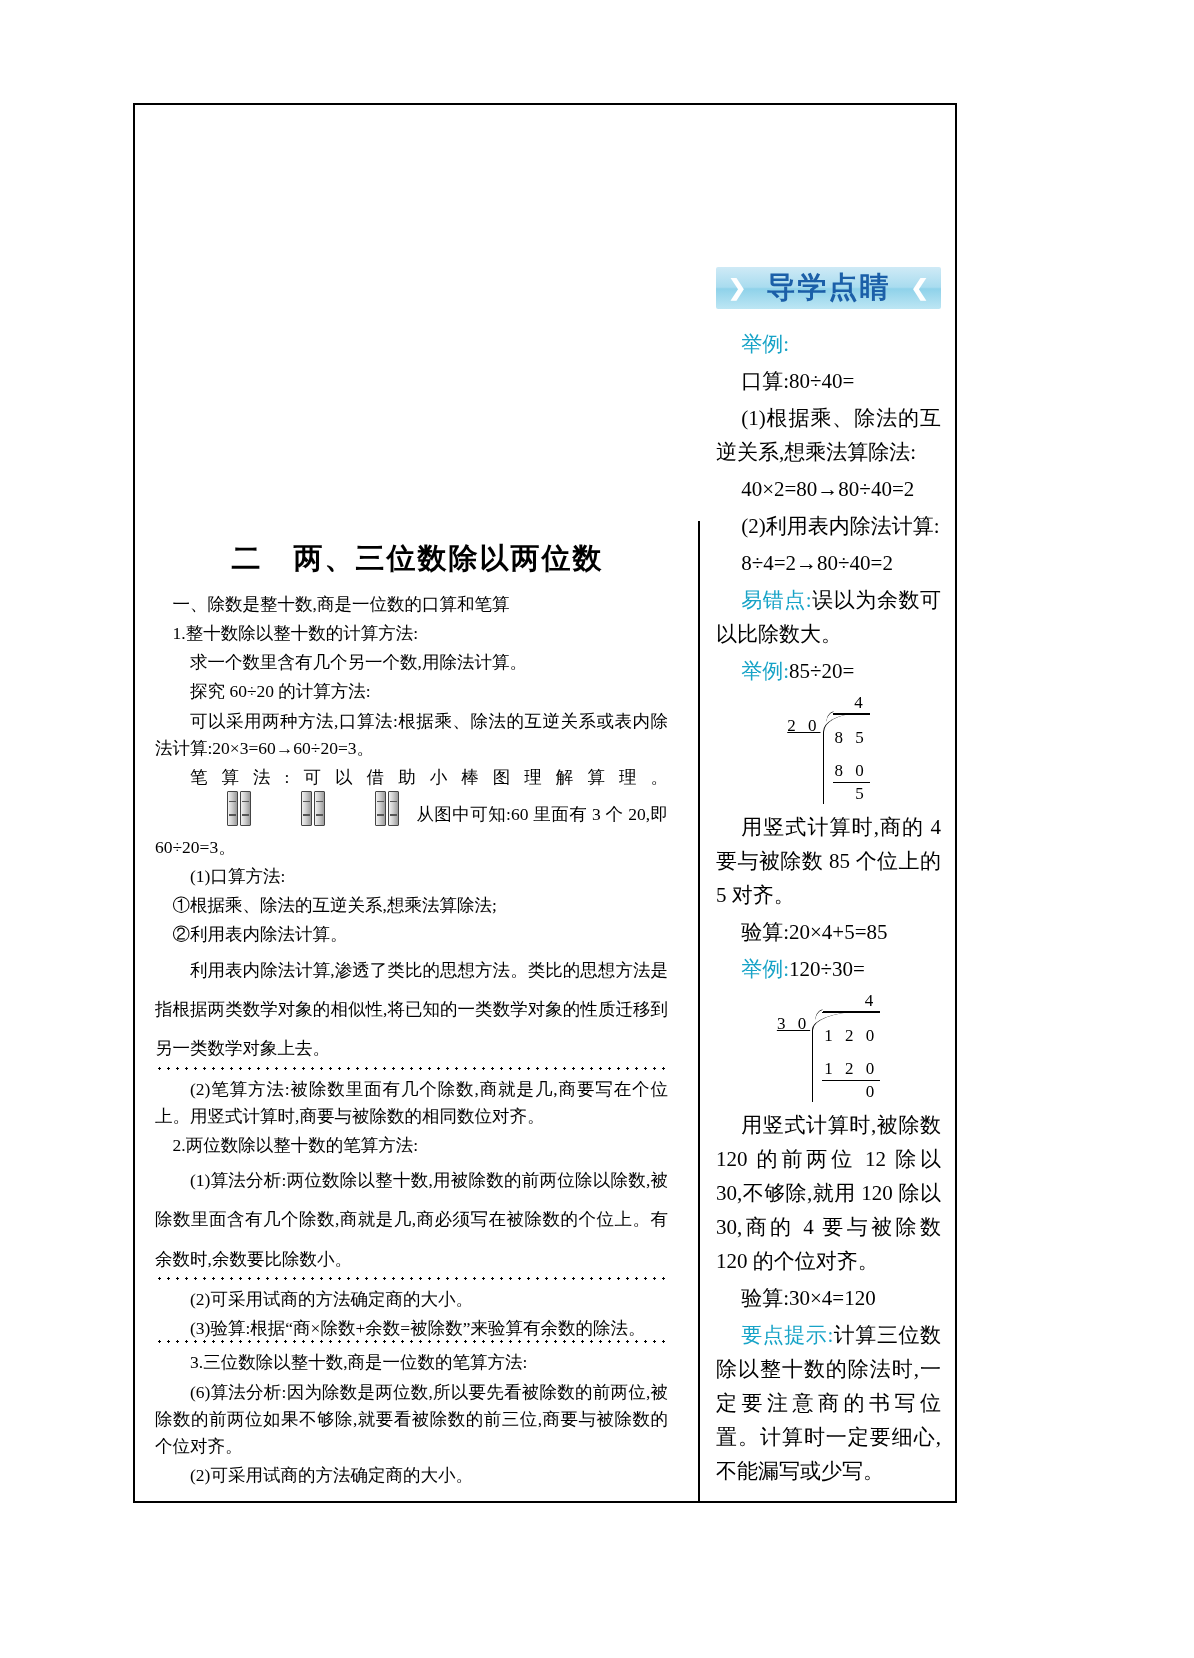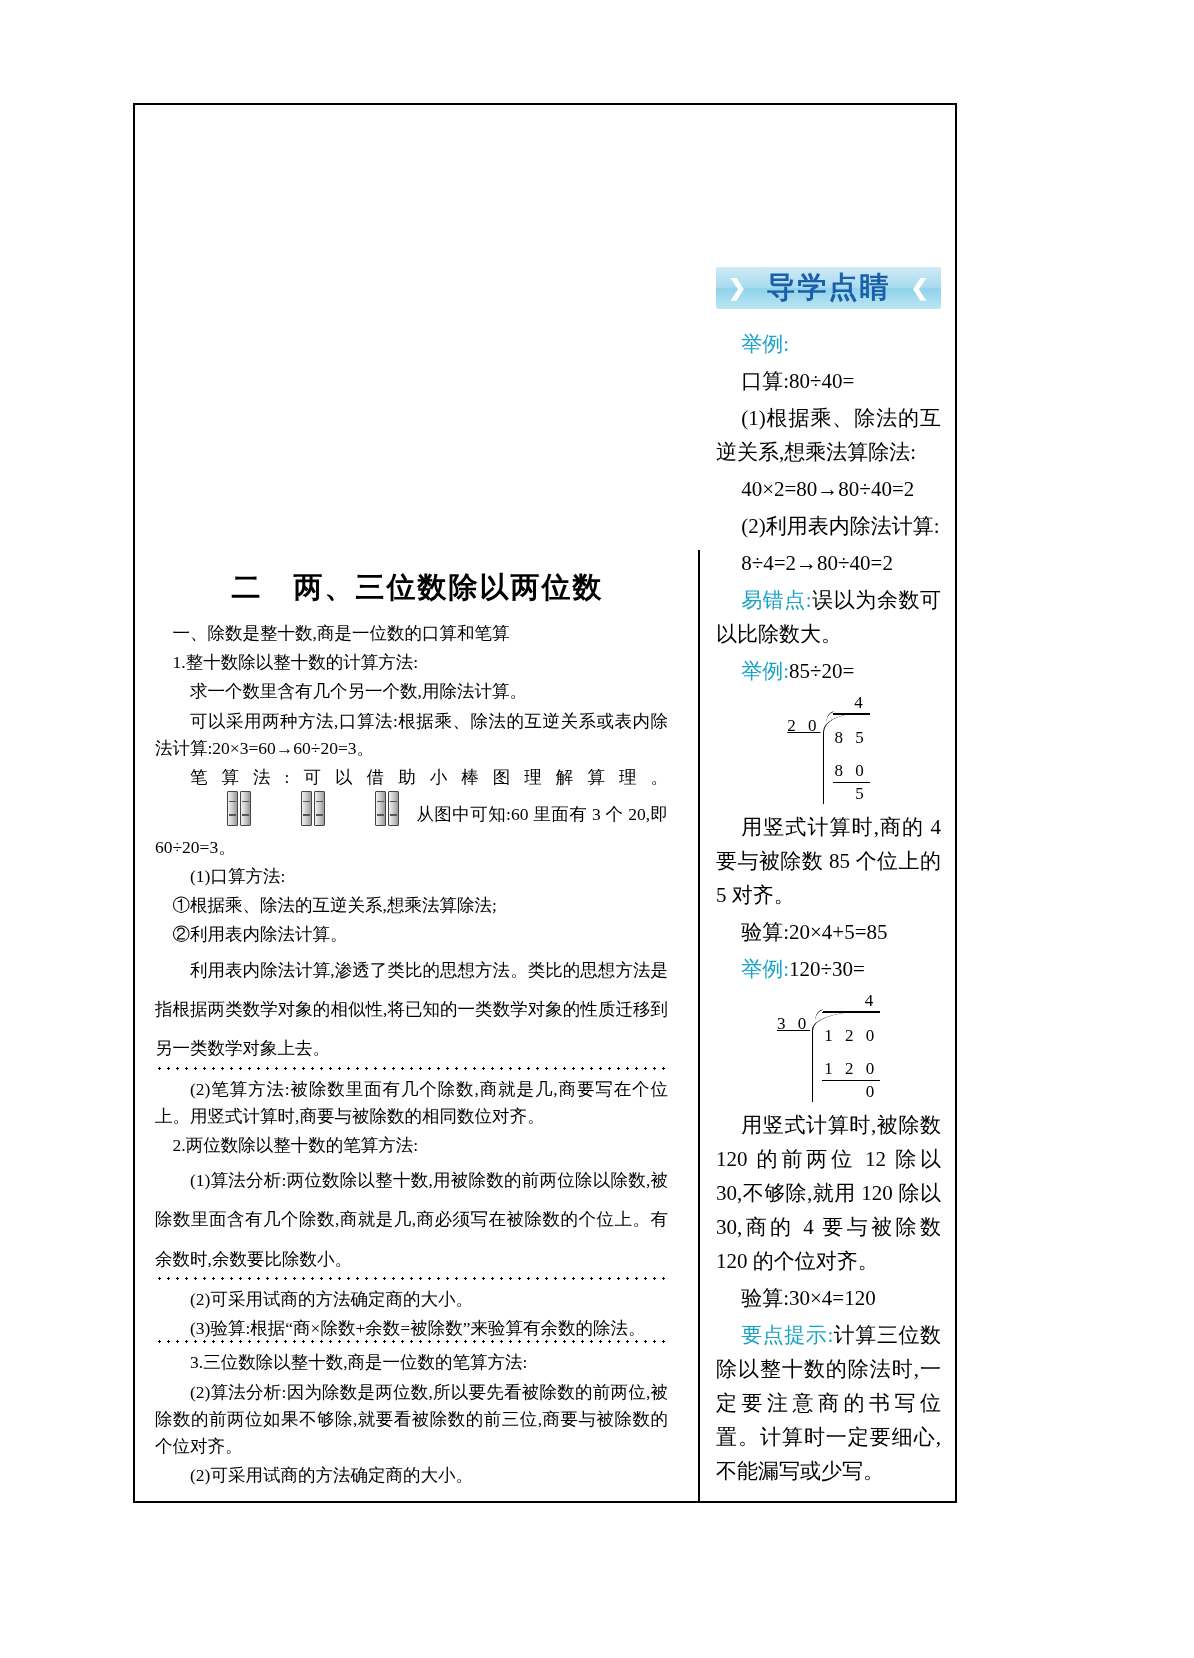--- a/index.html
+++ b/index.html
@@ -203,20 +203,21 @@
 <body>
 
 <div class="page">
 
   <div class="col-left">
     <h1 class="title">二　两、三位数除以两位数</h1>
 
     <p class="p ind1">一、除数是整十数,商是一位数的口算和笔算</p>
     <p class="p ind1">1.整十数除以整十数的计算方法:</p>
     <p class="p ind">求一个数里含有几个另一个数,用除法计算。</p>
+    <p class="p ind">探究 60÷20 的计算方法:</p>
     <p class="p ind">可以采用两种方法,口算法:根据乘、除法的互逆关系或表内除法计算:20×3=60→60÷20=3。</p>
 
     <p class="p ind">
       <span>笔算法:可以借助小棒图理解算理。</span><span class="sticks"><span class="stick-group"><span class="stick"></span><span class="stick"></span></span><span class="stick-group"><span class="stick"></span><span class="stick"></span></span><span class="stick-group"><span class="stick"></span><span class="stick"></span></span></span><span>从图中可知:60 里面有 3 个 20,即 60÷20=3。</span>
     </p>
 
     <p class="p ind">(1)口算方法:</p>
     <p class="p ind1">①根据乘、除法的互逆关系,想乘法算除法;</p>
     <p class="p ind1">②利用表内除法计算。</p>
 
@@ -224,21 +225,21 @@
 
     <p class="p ind">(2)笔算方法:被除数里面有几个除数,商就是几,商要写在个位上。用竖式计算时,商要与被除数的相同数位对齐。</p>
     <p class="p ind1">2.两位数除以整十数的笔算方法:</p>
 
     <p class="p ind loose dotted">(1)算法分析:两位数除以整十数,用被除数的前两位除以除数,被除数里面含有几个除数,商就是几,商必须写在被除数的个位上。有余数时,余数要比除数小。</p>
 
     <p class="p ind">(2)可采用试商的方法确定商的大小。</p>
     <p class="p ind dotted">(3)验算:根据“商×除数+余数=被除数”来验算有余数的除法。</p>
 
     <p class="p ind">3.三位数除以整十数,商是一位数的笔算方法:</p>
-    <p class="p ind">(2)算法分析:因为除数是两位数,所以要先看被除数的前两位,被除数的前两位如果不够除,就要看被除数的前三位,商要与被除数的个位对齐。</p>
+    <p class="p ind">(6)算法分析:因为除数是两位数,所以要先看被除数的前两位,被除数的前两位如果不够除,就要看被除数的前三位,商要与被除数的个位对齐。</p>
     <p class="p ind">(2)可采用试商的方法确定商的大小。</p>
   </div>
 
   <div class="col-right">
     <div class="banner">
       <span class="chev chev-l">❯</span>
       <span class="btxt">导学点睛</span>
       <span class="chev chev-r">❮</span>
     </div>
 

